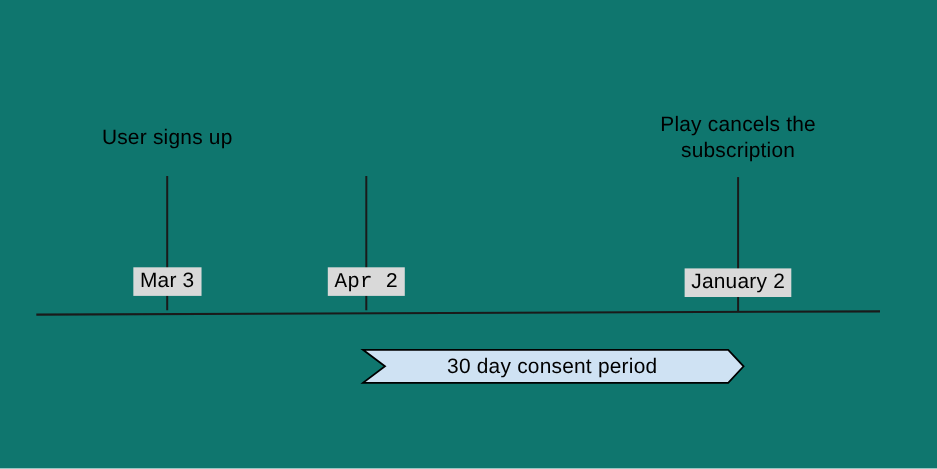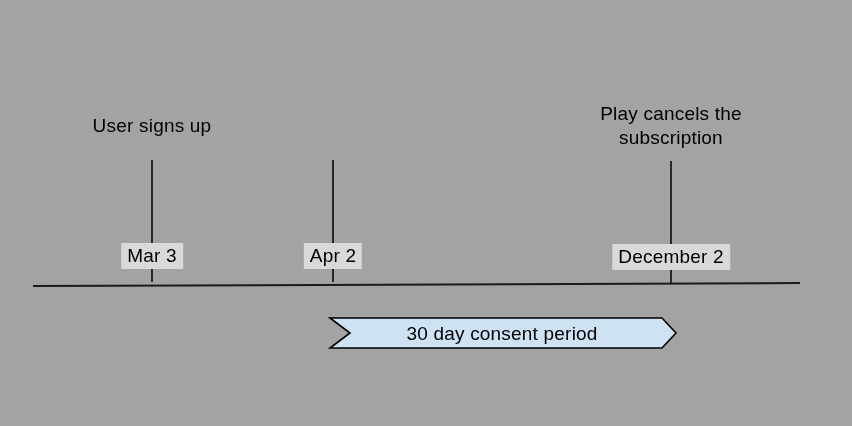--- a/index.html
+++ b/index.html
@@ -4,21 +4,21 @@
 <style>
   html, body {
     margin: 0;
     padding: 0;
     background: #ffffff;
   }
   .canvas {
     position: relative;
     width: 852px;
     height: 426px;
-    background: #a3a3a3;
+    background: #0f766e;
     overflow: hidden;
     font-family: "Liberation Sans", sans-serif;
     color: #000000;
   }
   .gfx {
     position: absolute;
     left: 0;
     top: 0;
   }
   .axis {
@@ -89,18 +89,18 @@
     <line class="axis" x1="33" y1="286" x2="800" y2="283"></line>
 
     <polygon class="period-arrow" points="330,318 662,318 676,333 662,348 330,348 350,333" fill="#cfe2f3"></polygon>
   </svg>
 
   <div class="event-label" style="left:152px">User signs up</div>
   <div class="event-label" style="left:671px">Play cancels the
 subscription</div>
 
   <div class="date-badge" style="left: 152px; background: rgb(217, 217, 217);" data-color-bg="date_badge_bg">Mar 3</div>
-  <div class="date-badge" style="left: 333px; background: rgb(217, 217, 217);" data-color-bg="date_badge_bg">Apr 2</div>
-  <div class="date-badge" style="left: 671px; top: 244px; background: rgb(217, 217, 217);" data-color-bg="date_badge_bg">December 2</div>
+  <div class="date-badge" style="left: 333px; background: rgb(217, 217, 217); font-family: Liberation Mono, monospace;" data-color-bg="date_badge_bg">Apr 2</div>
+  <div class="date-badge" style="left: 671px; top: 244px; background: rgb(217, 217, 217);" data-color-bg="date_badge_bg">January 2</div>
 
   <div class="period-label">30 day consent period</div>
 
 </div>
 
 </body></html>

